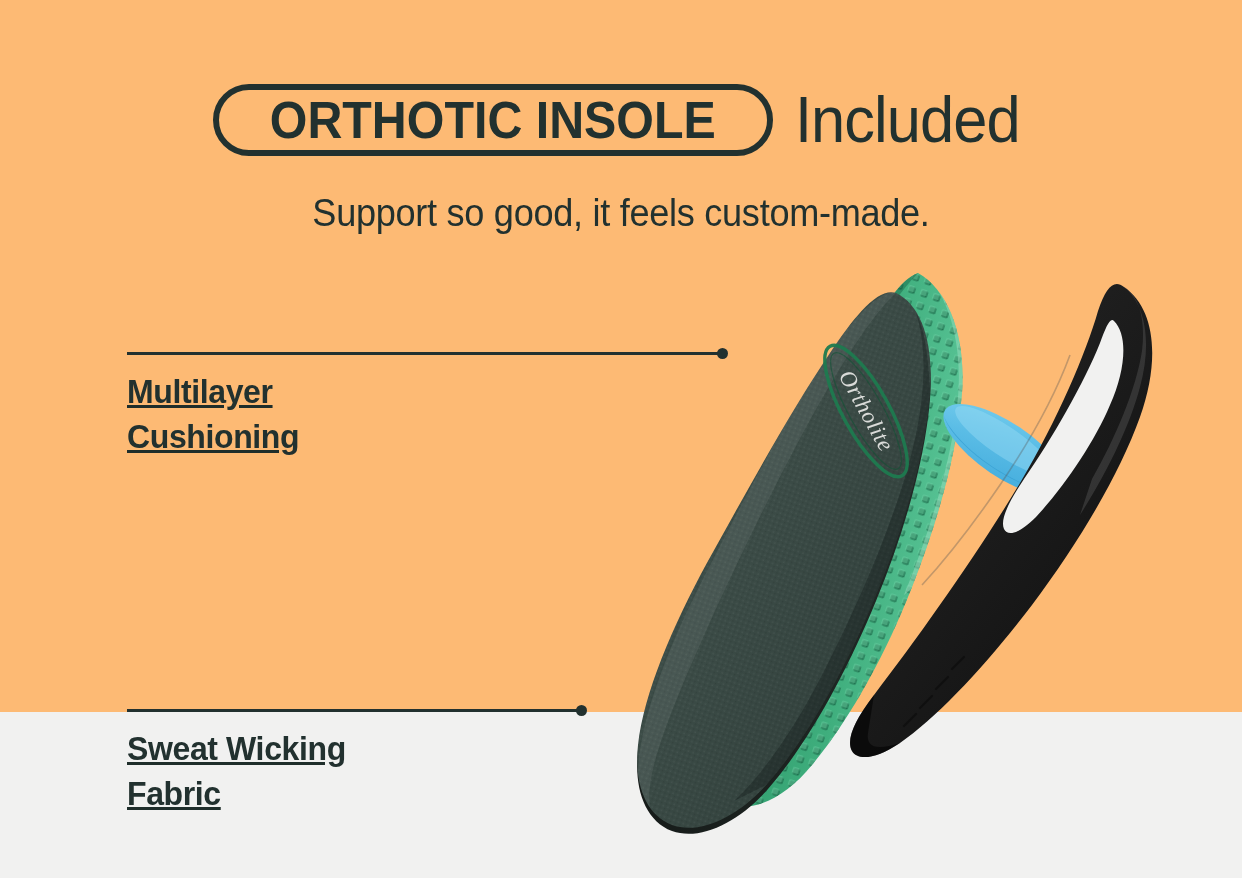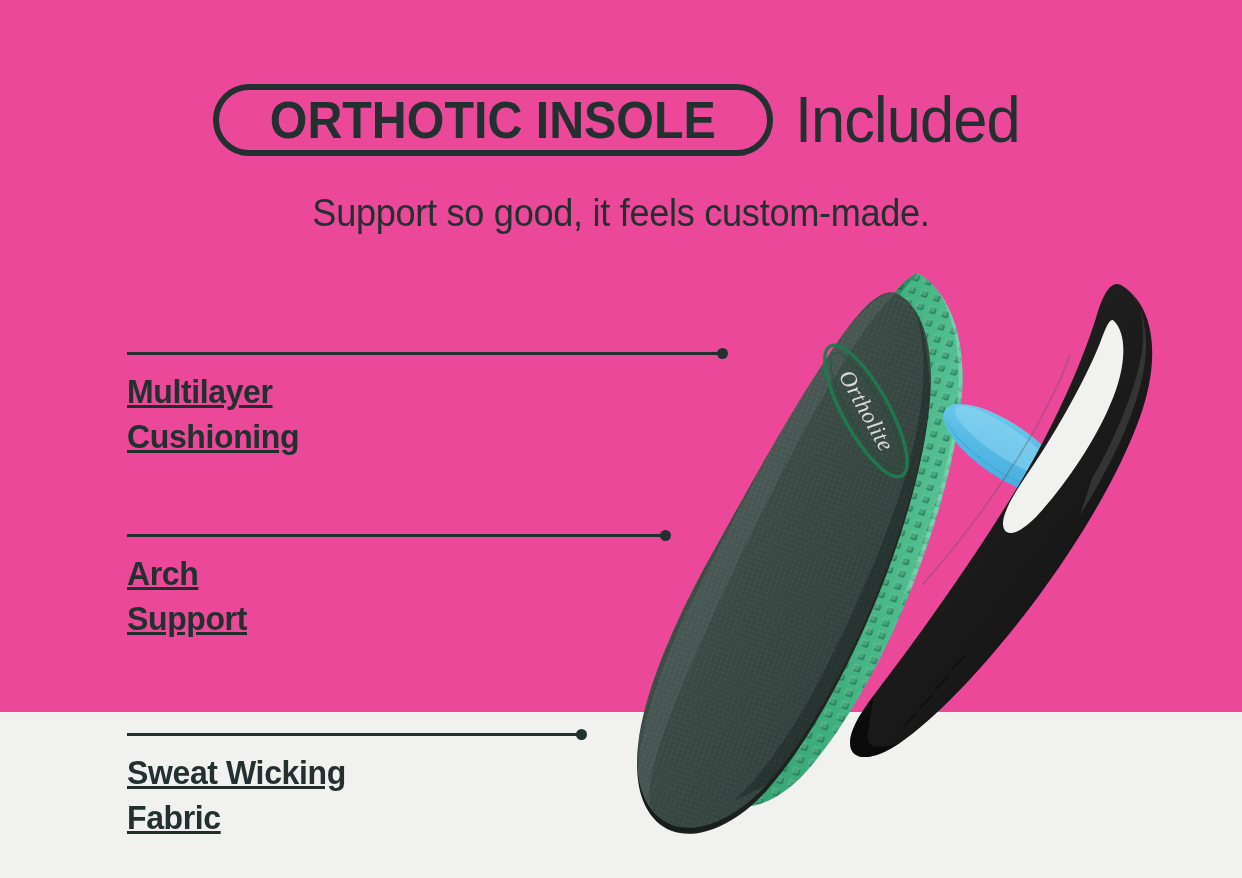--- a/index.html
+++ b/index.html
@@ -11,21 +11,21 @@
     height: 878px;
     background: #f1f1f0;
     font-family: "Liberation Sans", sans-serif;
     color: #1f2e2b;
     overflow: hidden;
   }
   .canvas {
     position: relative;
     width: 1242px;
     height: 712px;
-    background: #ec4899;
+    background: #fdba74;
   }
 
   
   .header {
     position: absolute;
     top: 72px;
     left: 0;
     width: 1242px;
     text-align: center;
   }
@@ -141,30 +141,22 @@
 
   <div class="feature" style="top:348px">
     <div class="feature-line">
       <div class="feature-rule" style="width:596px"></div>
       <div class="feature-dot" style="left:590px"></div>
     </div>
     <div class="feature-label">Multilayer
 Cushioning</div>
   </div>
 
-  <div class="feature" style="top:530px">
-    <div class="feature-line">
-      <div class="feature-rule" style="width:539px"></div>
-      <div class="feature-dot" style="left:533px"></div>
-    </div>
-    <div class="feature-label">Arch
-Support</div>
-  </div>
-
-  <div class="feature" style="top:729px">
+
+  <div class="feature" style="top:705px">
     <div class="feature-line">
       <div class="feature-rule" style="width:455px"></div>
       <div class="feature-dot" style="left:449px"></div>
     </div>
     <div class="feature-label">Sweat Wicking
 Fabric</div>
   </div>
 
   <div class="product">
     <svg width="600" height="580" viewBox="0 0 600 580" xmlns="http://www.w3.org/2000/svg">

